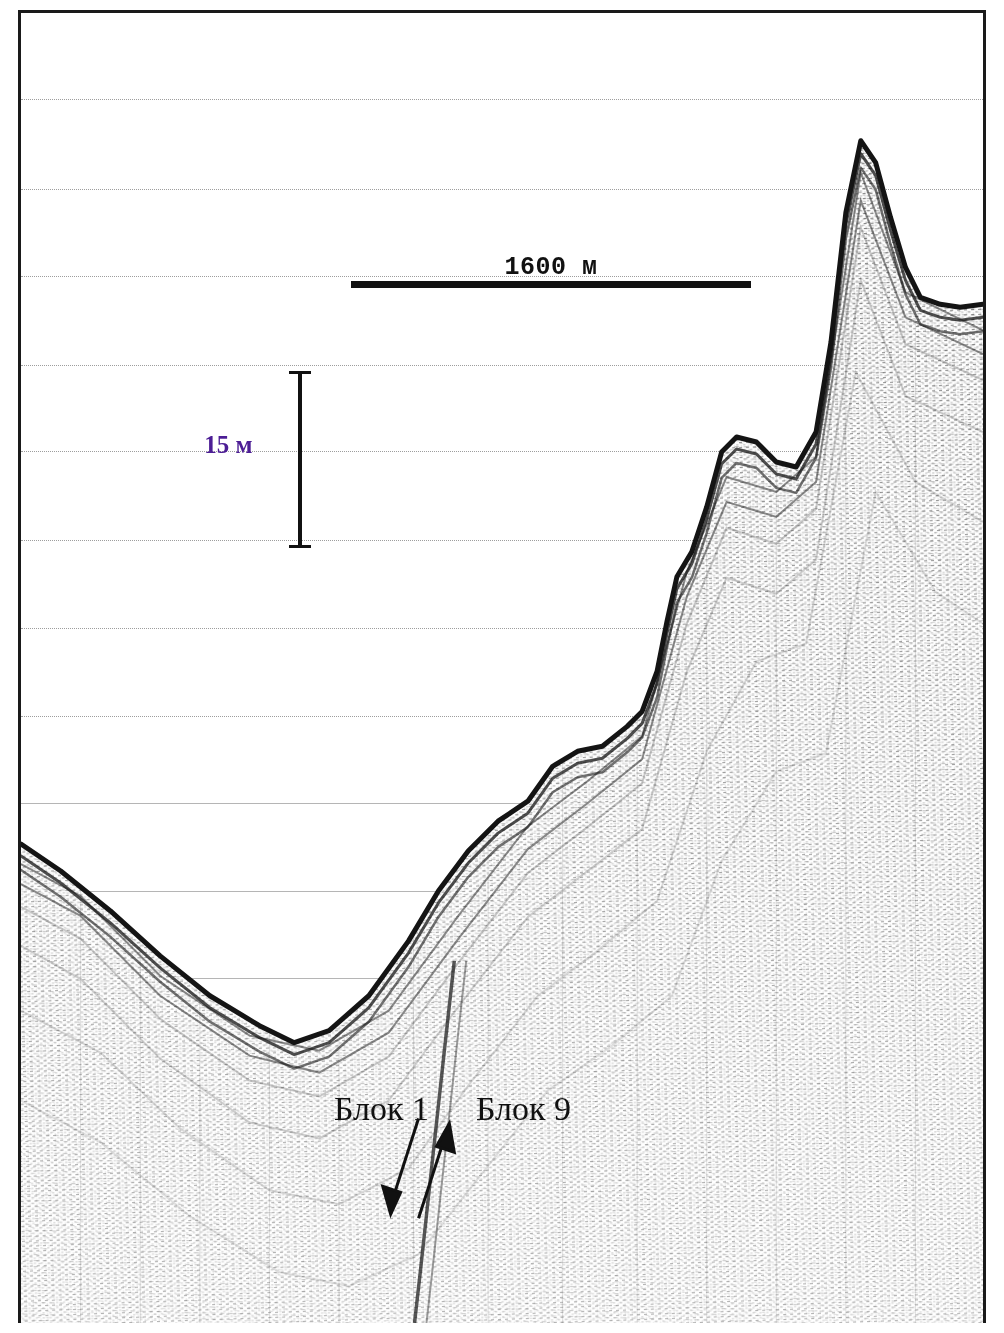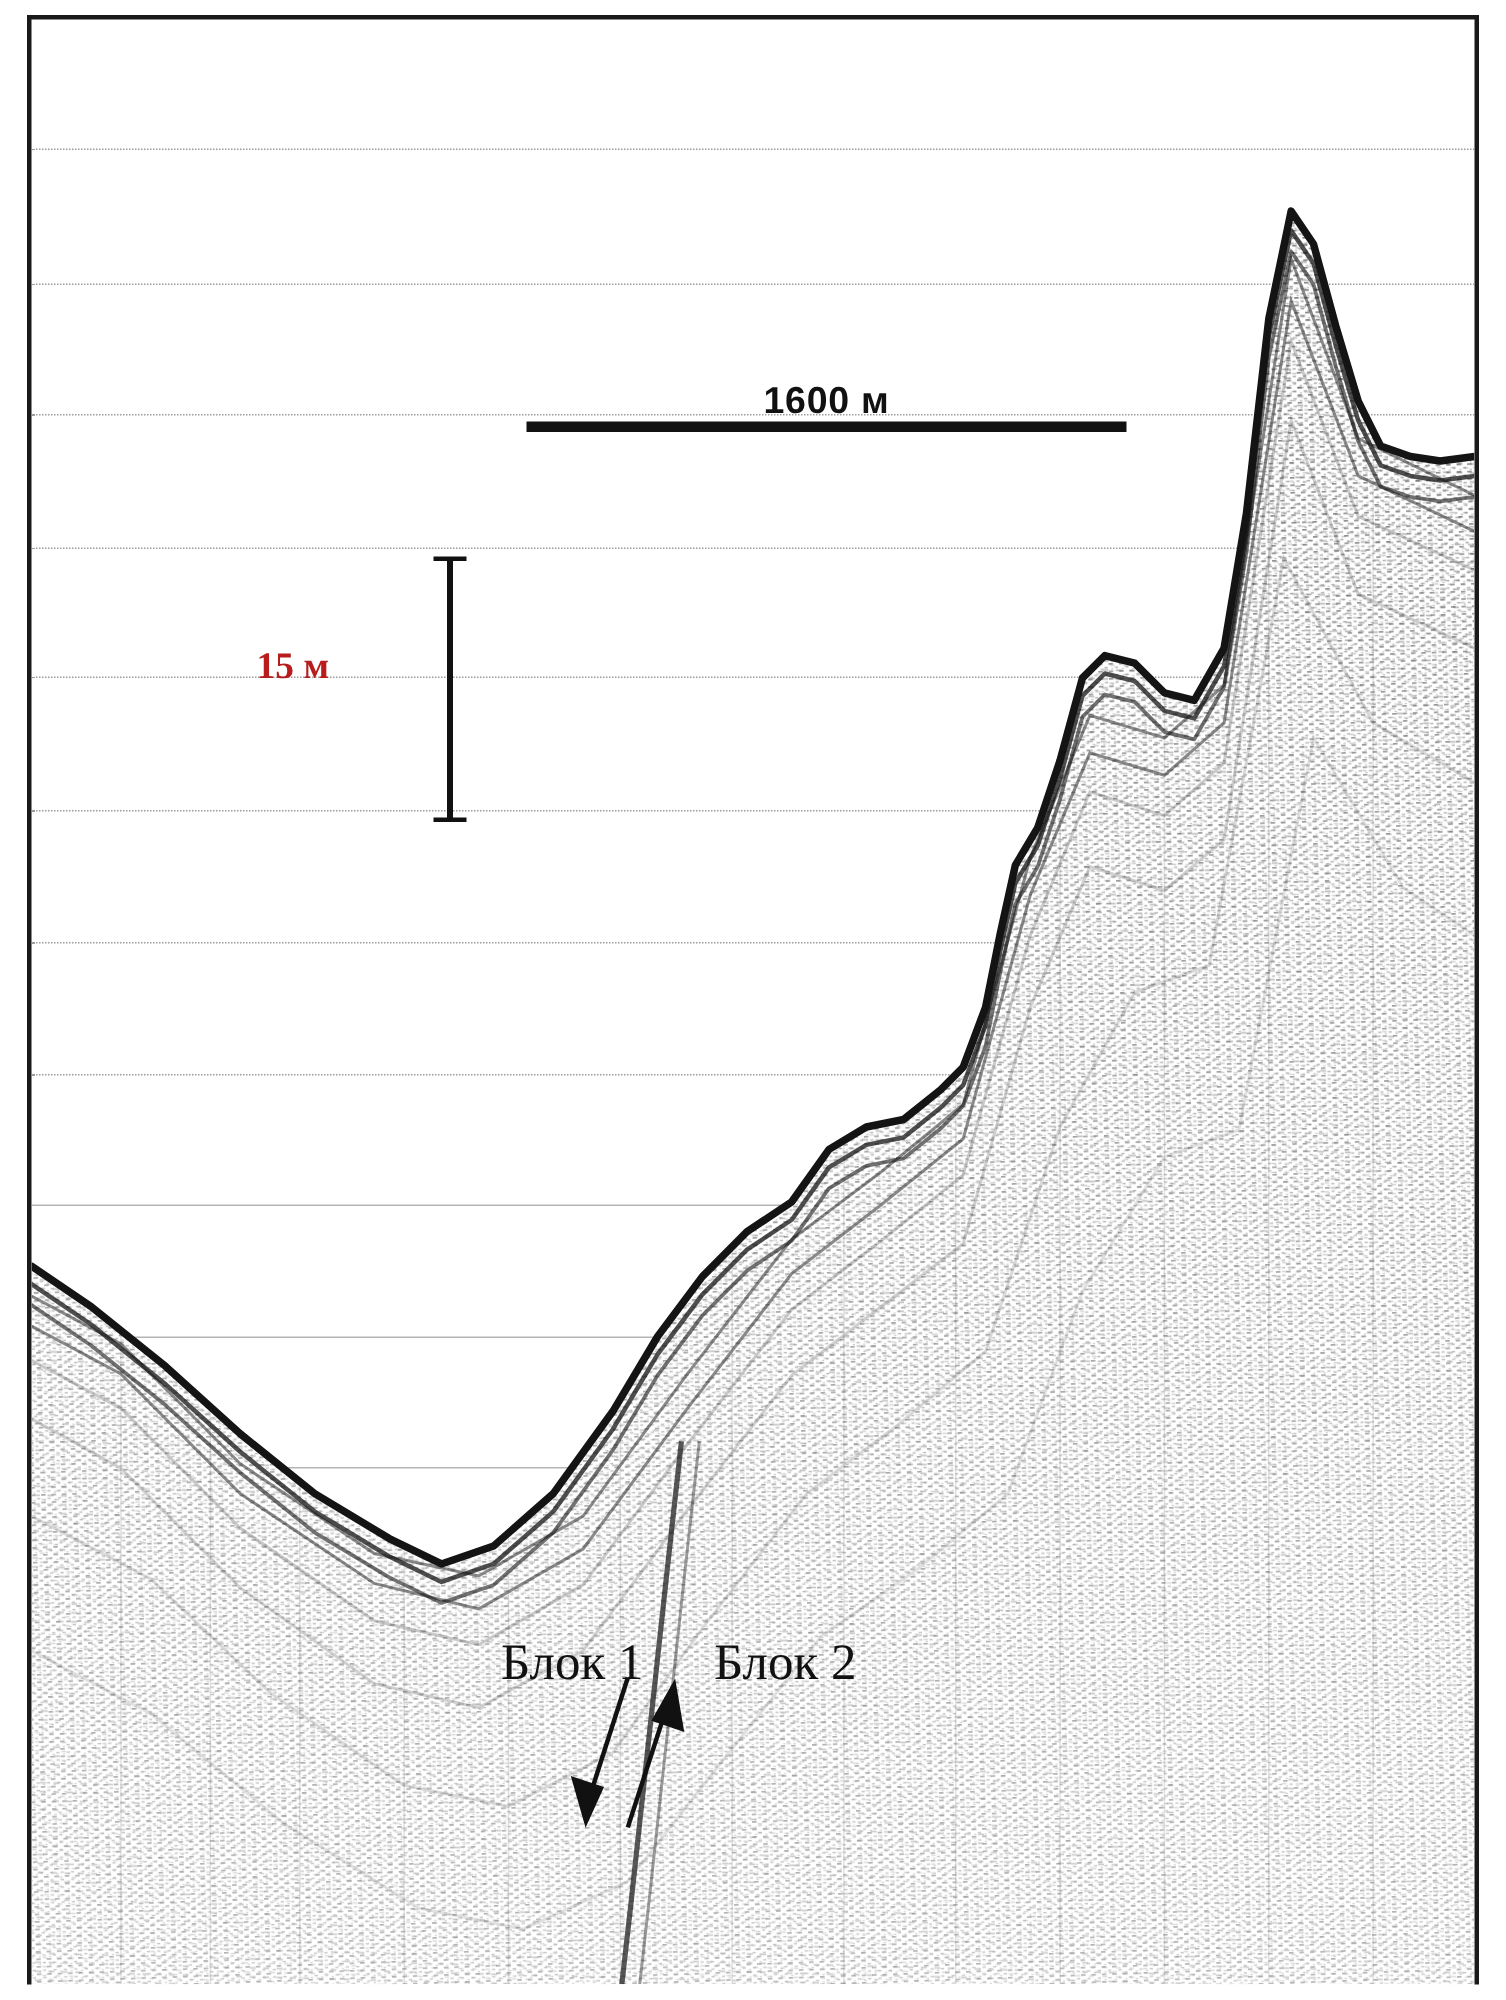--- a/index.html
+++ b/index.html
@@ -59,21 +59,21 @@
     left: 330px;
     top: 268px;
     width: 400px;
   }
   .hscale-label {
     position: absolute;
     left: 330px;
     top: 240px;
     width: 400px;
     text-align: center;
-    font-family: Liberation Sans, sans-serif;
+    font-family: Liberation Mono, monospace;
     font-weight: bold;
     font-size: 25px;
     color: #111;
     letter-spacing: .5px;
   }
   .vscale-bar {
     position: absolute;
     background: #111111;
     width: 4px;
     left: 277px;
@@ -85,25 +85,25 @@
     background: #111111;
     height: 3px;
     width: 22px;
     left: 268px;
   }
   .vscale-label {
     position: absolute;
     left: 150px;
     top: 418px;
     width: 115px;
-    text-align: left;
+    text-align: center;
     font-family: "Liberation Serif", serif;
     font-weight: bold;
     font-size: 25px;
-    color: #b91c1c;
+    color: #4c1d95;
   }
   .block-label {
     position: absolute;
     font-family: "Liberation Serif", serif;
     font-size: 34px;
     color: #111;
     white-space: nowrap;
   }
   #block1-label { left: 313px; top: 1077px; }
   #block2-label { left: 455px; top: 1077px; }
@@ -220,21 +220,21 @@
         <line x1="400" y1="1108" x2="372" y2="1195"></line>
         <polygon points="372,1204 364,1176 382,1182"></polygon>
 
         <line x1="400" y1="1208" x2="428,1122" stroke="none"></line>
         <line x1="400" y1="1208" x2="428" y2="1122"></line>
         <polygon points="431,1113 436,1142 418,1136"></polygon>
       </g>
     </svg>
 
     <div class="block-label" id="block1-label">Блок 1</div>
-    <div class="block-label" id="block2-label">Блок 2</div>
+    <div class="block-label" id="block2-label">Блок 9</div>
 
     <div class="hscale-label">1600 м</div>
     <div class="hscale-bar"></div>
 
     <div class="vscale-bar"></div>
     <div class="vscale-cap" style="top:358px"></div>
     <div class="vscale-cap" style="top:532px"></div>
     <div class="vscale-label">15 м</div>
 
   </div>

